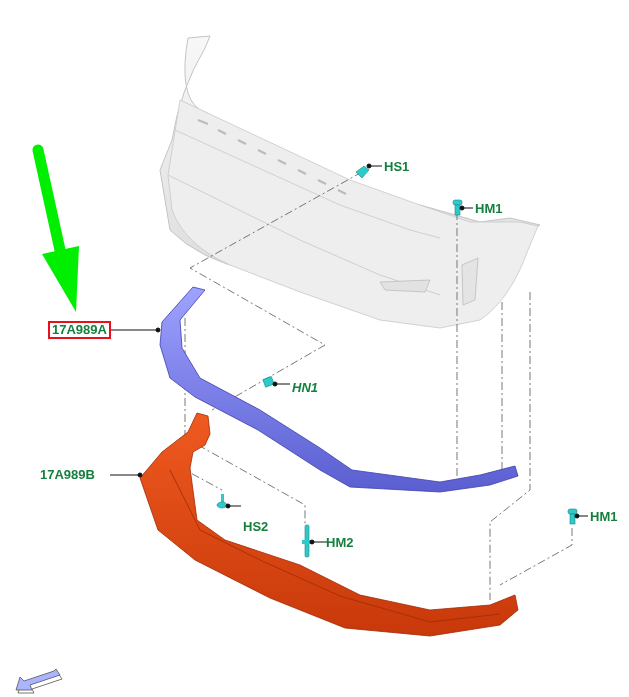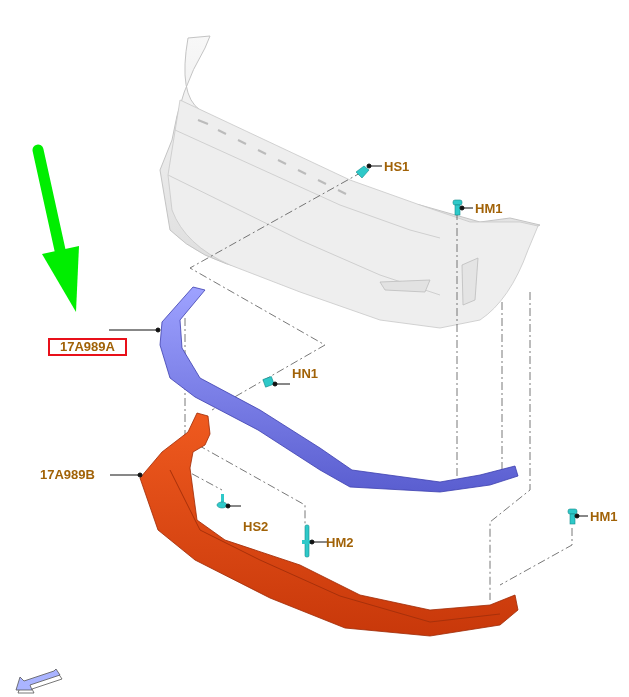--- a/index.html
+++ b/index.html
@@ -1,19 +1,19 @@
 <!DOCTYPE html>
 <html><head>
 <meta charset="utf-8">
 <style>
   html, body { margin:0; padding:0; background:#ffffff; }
   body { width:629px; height:697px; position:relative; overflow:hidden; font-family:"Liberation Sans", sans-serif; }
   #canvas { position:absolute; left:0; top:0; width:629px; height:697px; }
-  .callout { position:absolute; font-family:"Liberation Sans", sans-serif; font-weight:bold; font-size:13px; color:#a16207; line-height:15px; white-space:nowrap; cursor:pointer; }
-  .callout.boxed { border:2px solid #e8101a; padding:0 10px; line-height:14px;margin-top:17px; }
+  .callout { position:absolute; font-family:"Liberation Sans", sans-serif; font-weight:bold; font-size:13px; color:#15803d; line-height:15px; white-space:nowrap; cursor:pointer; }
+  .callout.boxed { border:2px solid #e8101a; padding:0 2px; line-height:14px; }
   .nav-back { position:absolute; left:10px; top:665px; width:60px; height:30px; cursor:pointer; }
 </style>
 </head>
 <body>
 
 <svg id="canvas" viewBox="0 0 629 697" xmlns="http://www.w3.org/2000/svg">
   <defs>
     <linearGradient id="gBumper" x1="0" y1="0" x2="0" y2="1">
       <stop offset="0" stop-color="#f8f8f8"></stop>
       <stop offset="1" stop-color="#d8d8d8"></stop>
@@ -102,21 +102,21 @@
   <g>
     <line x1="38" y1="150" x2="60" y2="250" stroke="#00ee00" stroke-width="11" stroke-linecap="round"></line>
     <polygon points="42,254 79,246 76,312" fill="#00ee00"></polygon>
   </g>
 </svg>
 
 <div class="callout boxed" style="left:48px; top:321px;">17A989A</div>
 <div class="callout" style="left:40px; top:467px;">17A989B</div>
 <div class="callout" style="left:384px; top:159px;">HS1</div>
 <div class="callout" style="left:475px; top:201px;">HM1</div>
-<div class="callout" style="left:292px; top:366px;">HN1</div>
+<div class="callout" style="left:292px; top:380px;font-style:italic;">HN1</div>
 <div class="callout" style="left:243px; top:519px;">HS2</div>
 <div class="callout" style="left:326px; top:535px;">HM2</div>
 <div class="callout" style="left:590px; top:509px;">HM1</div>
 
 <div class="nav-back">
   <svg width="60" height="30" viewBox="0 0 60 30">
     <polygon points="48,8 52,14 22,24 24,28 8,28 12,17 16,20 46,10" fill="#ffffff" stroke="#555" stroke-width="0.8"></polygon>
     <polygon points="46,4 50,10 20,20 22,25 6,25 10,12 14,16 44,6" fill="#aab4ff" stroke="#555" stroke-width="0.8"></polygon>
   </svg>
 </div>

